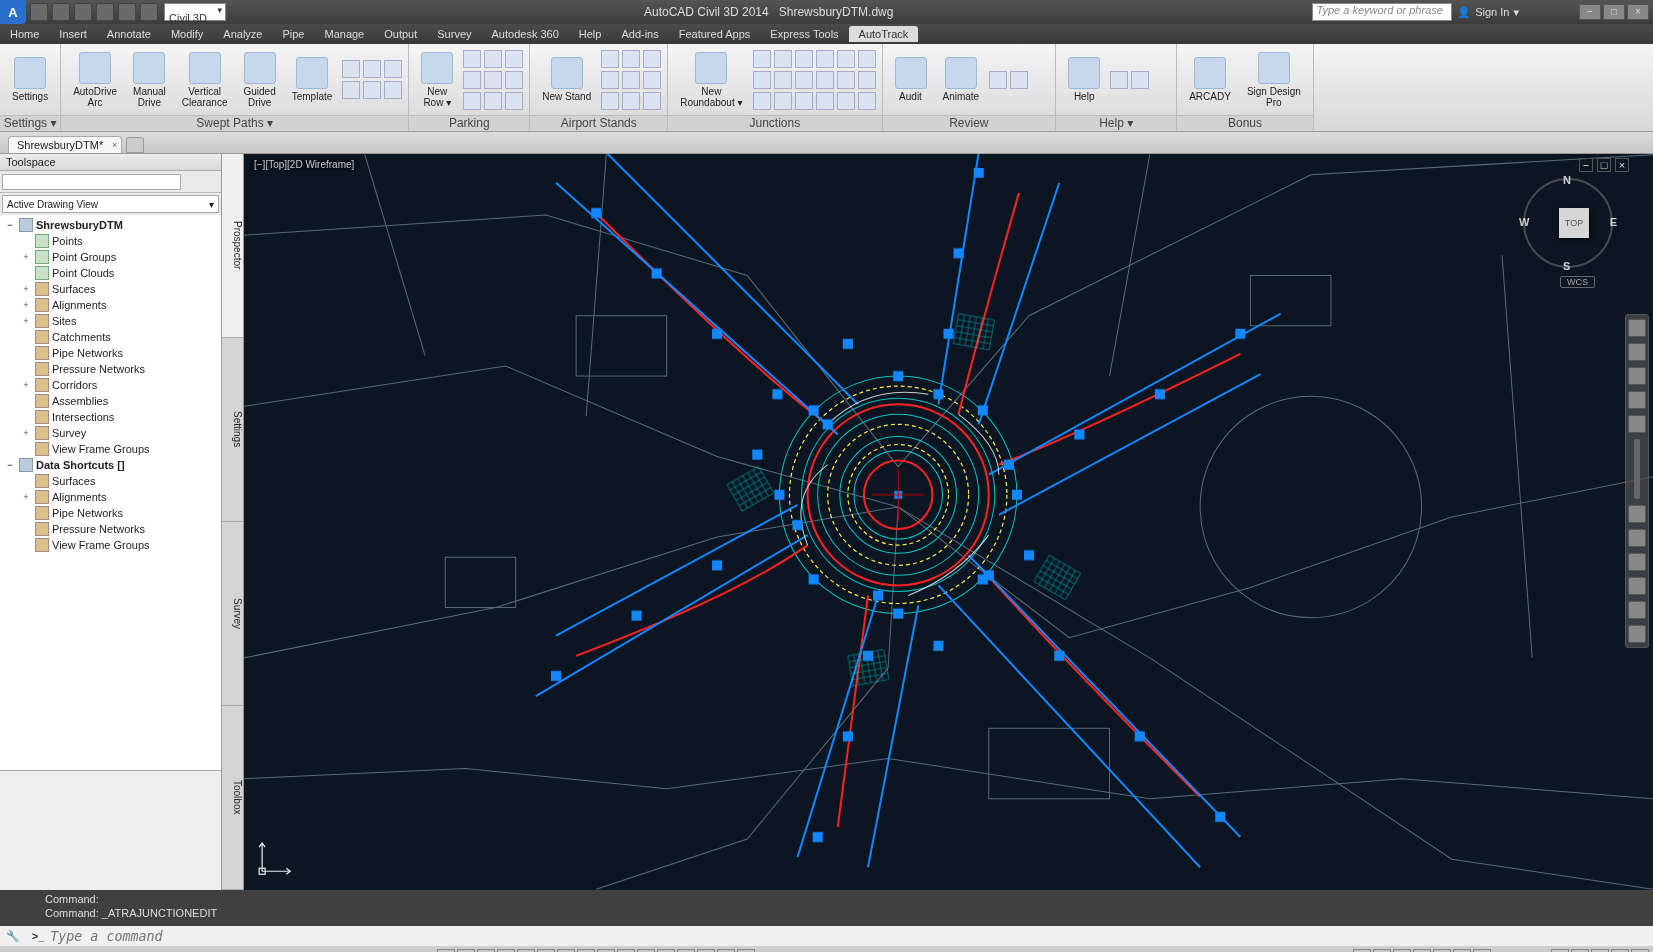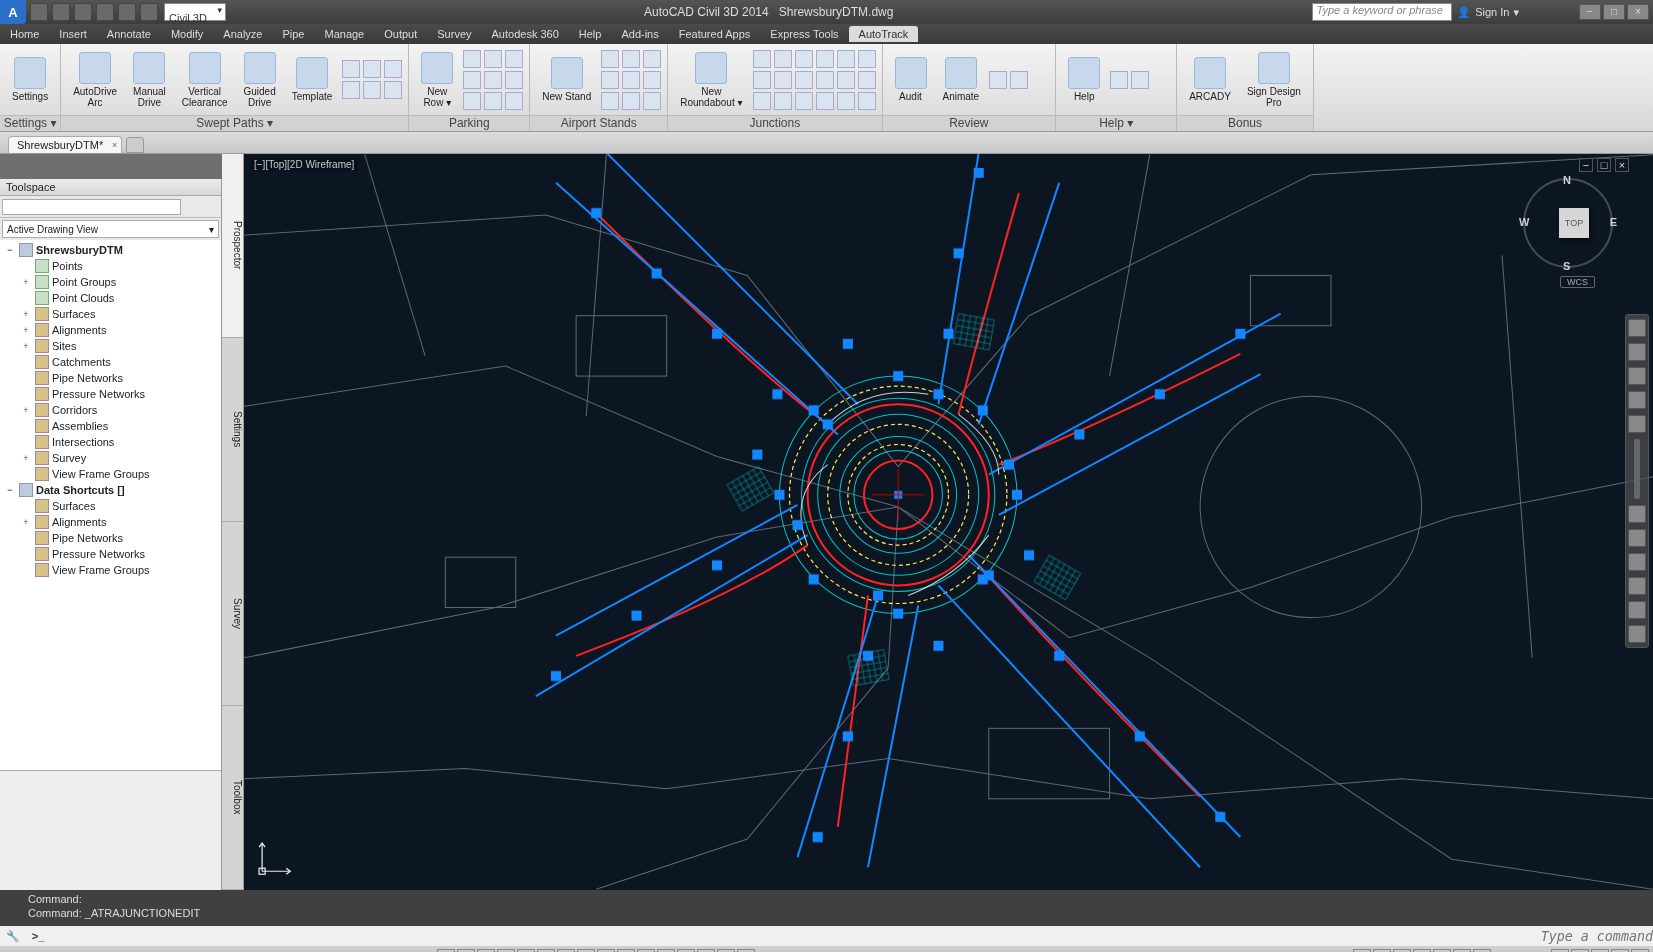--- a/index.html
+++ b/index.html
@@ -36,21 +36,21 @@
 .smgrid4 { display: grid; grid-template-columns: repeat(6, 18px); grid-auto-rows: 18px; gap: 3px; }
 .smgrid4 .si { background: #d9e4f0; border: 1px solid #aac; }
 
 
 .filetabs { height: 22px; background: linear-gradient(#dcdcdc,#c8c8c8); display: flex; align-items: end; padding-left: 8px; border-bottom: 1px solid #999; }
 .filetab { background: #f6f6f6; border: 1px solid #aaa; border-bottom: none; border-radius: 4px 4px 0 0; padding: 2px 18px 2px 8px; font-size: 11px; position: relative; }
 .filetab .x { position: absolute; right: 4px; top: 3px; font-size: 9px; color: #666; }
 
 
 .main { display: flex; height: 736px; }
-.toolspace { width: 222px; background: #e9e9e9; border-right: 1px solid #999; display: flex; flex-direction: column; margin-top: 25px; }
+.toolspace { width: 222px; background: #e9e9e9; border-right: 1px solid #999; display: flex; flex-direction: column; }
 .toolspace .hdr { background: linear-gradient(#ececec,#d8d8d8); padding: 2px 6px; font-size: 11px; border-bottom: 1px solid #aaa; }
 .ts-top { height: 22px; display: flex; align-items: center; gap: 4px; padding: 2px; border-bottom: 1px solid #bbb; }
 .ts-top input { flex: 1; height: 16px; border: 1px solid #aaa; }
 .ts-mode { height: 18px; background: #fff; border: 1px solid #aaa; margin: 2px; padding: 0 4px; font-size: 10px; display: flex; align-items: center; justify-content: space-between; }
 .tree { flex: 1; overflow: auto; background: #fff; font-size: 11px; padding: 2px 0; }
 .tree .nd { display: flex; align-items: center; padding: 1px 0; white-space: nowrap; }
 .tree .tw { width: 12px; text-align: center; color: #555; font-size: 9px; cursor: pointer; }
 .tree .ic { width: 14px; height: 14px; margin: 0 3px; background: #d7c28a; border: 1px solid #a88; }
 .tree .ic.pt { background: #c8e0c8; border-color: #7a7; }
 .tree .ic.db { background: #bcd; border-color: #89a; }
@@ -72,24 +72,24 @@
 .viewcube .dir { position: absolute; color: #cfcfcf; font-size: 11px; font-weight: bold; }
 .viewcube .n { top: -4px; left: 40px; } .viewcube .s { bottom: -4px; left: 40px; }
 .viewcube .e { right: -4px; top: 38px; } .viewcube .w { left: -4px; top: 38px; }
 .wcs { position: absolute; top: 122px; right: 58px; color: #aaa; font-size: 9px; border: 1px solid #666; padding: 0 6px; border-radius: 2px; }
 .navbar { position: absolute; top: 160px; right: 4px; width: 24px; background: rgba(80,80,80,.7); border: 1px solid #555; border-radius: 3px; padding: 4px 0; display: flex; flex-direction: column; gap: 6px; align-items: center; }
 .navbar div { width: 18px; height: 18px; background: #888; border: 1px solid #555; border-radius: 2px; }
 svg.draw { width: 100%; height: 100%; }
 
 
 .cmdline { height: 56px; background: #3c3c3c; color: #ddd; font-family: Consolas, monospace; font-size: 11px; display: flex; flex-direction: column; }
-.cmdline .hist { flex: 1; padding: 2px 28px; background: #404040; line-height: 14px; }
+.cmdline .hist { flex: 1; padding: 2px 45px; background: #404040; line-height: 14px; }
 .cmdline .inp { height: 20px; display: flex; align-items: center; background: #f0f0f0; color: #555; }
 .cmdline .inp .prompt { padding: 0 6px; color: #333; font-weight: bold; }
-.cmdline .inp input { flex: 1; border: none; background: transparent; font-style: italic; color: #737373; font-family: Consolas, monospace; text-align: right; }
+.cmdline .inp input { flex: 1; border: none; background: transparent; font-style: italic; color: #737373; font-family: Consolas, monospace; }
 
 .status { height: 22px; background: linear-gradient(#d0d0d0,#b8b8b8); display: flex; align-items: center; font-size: 10px; color: #333; padding: 0 4px; }
 .status .cell { padding: 0 6px; border-right: 1px solid #999; }
 .status .btns { display: flex; gap: 2px; margin-left: 6px; }
 .status .btns div { width: 18px; height: 16px; background: #c8c8c8; border: 1px solid #888; }
 .status .right { margin-left: auto; display: flex; align-items: center; gap: 4px; }
 </style>
 </head>
 <body>
 

